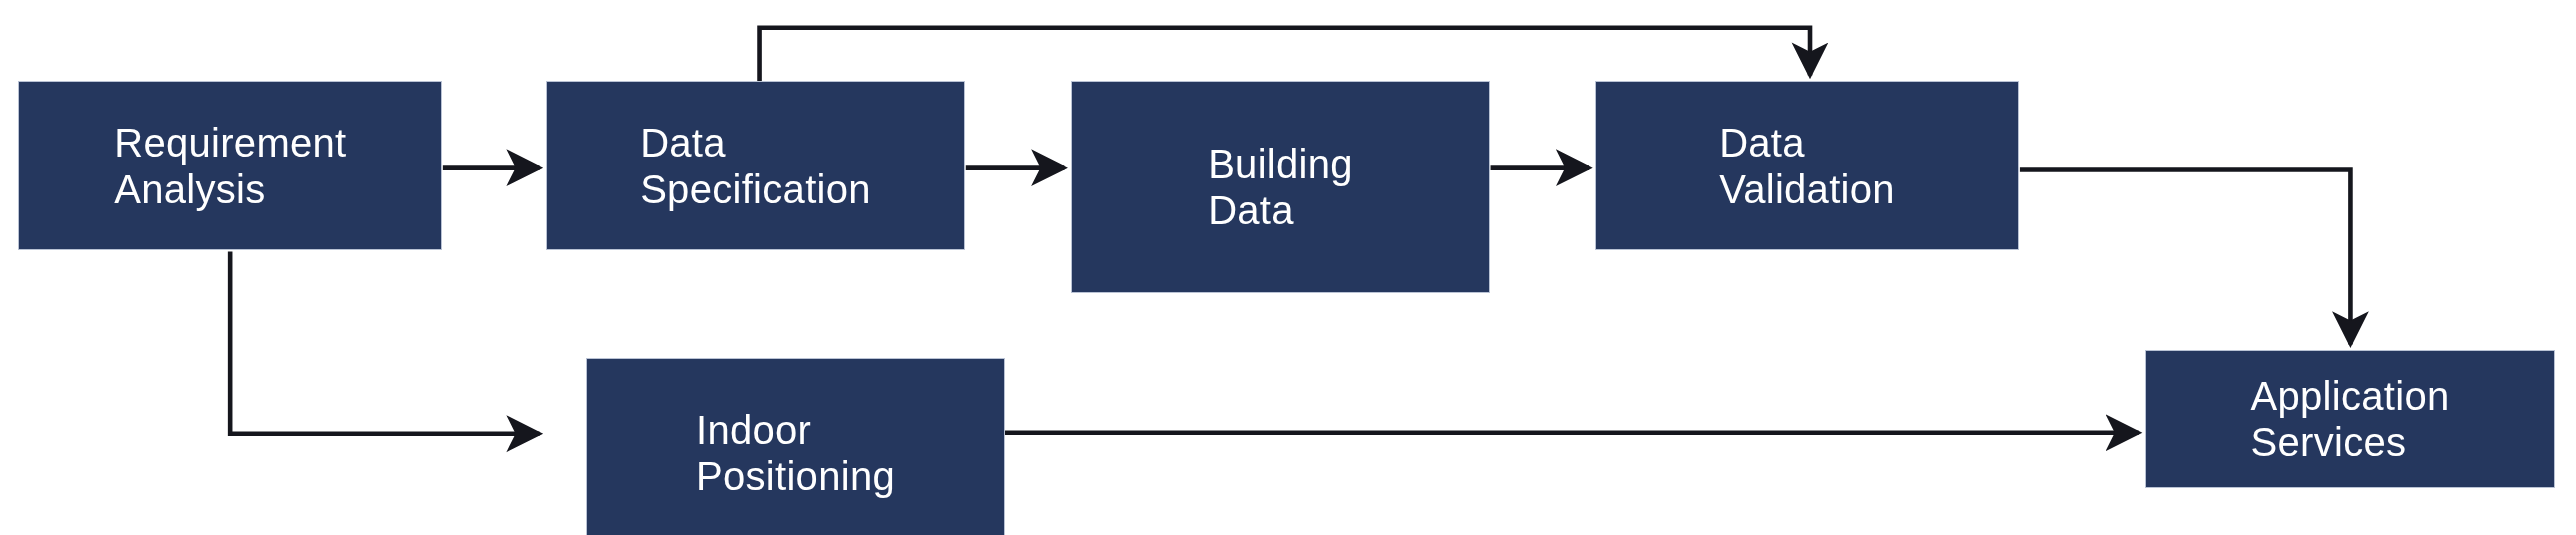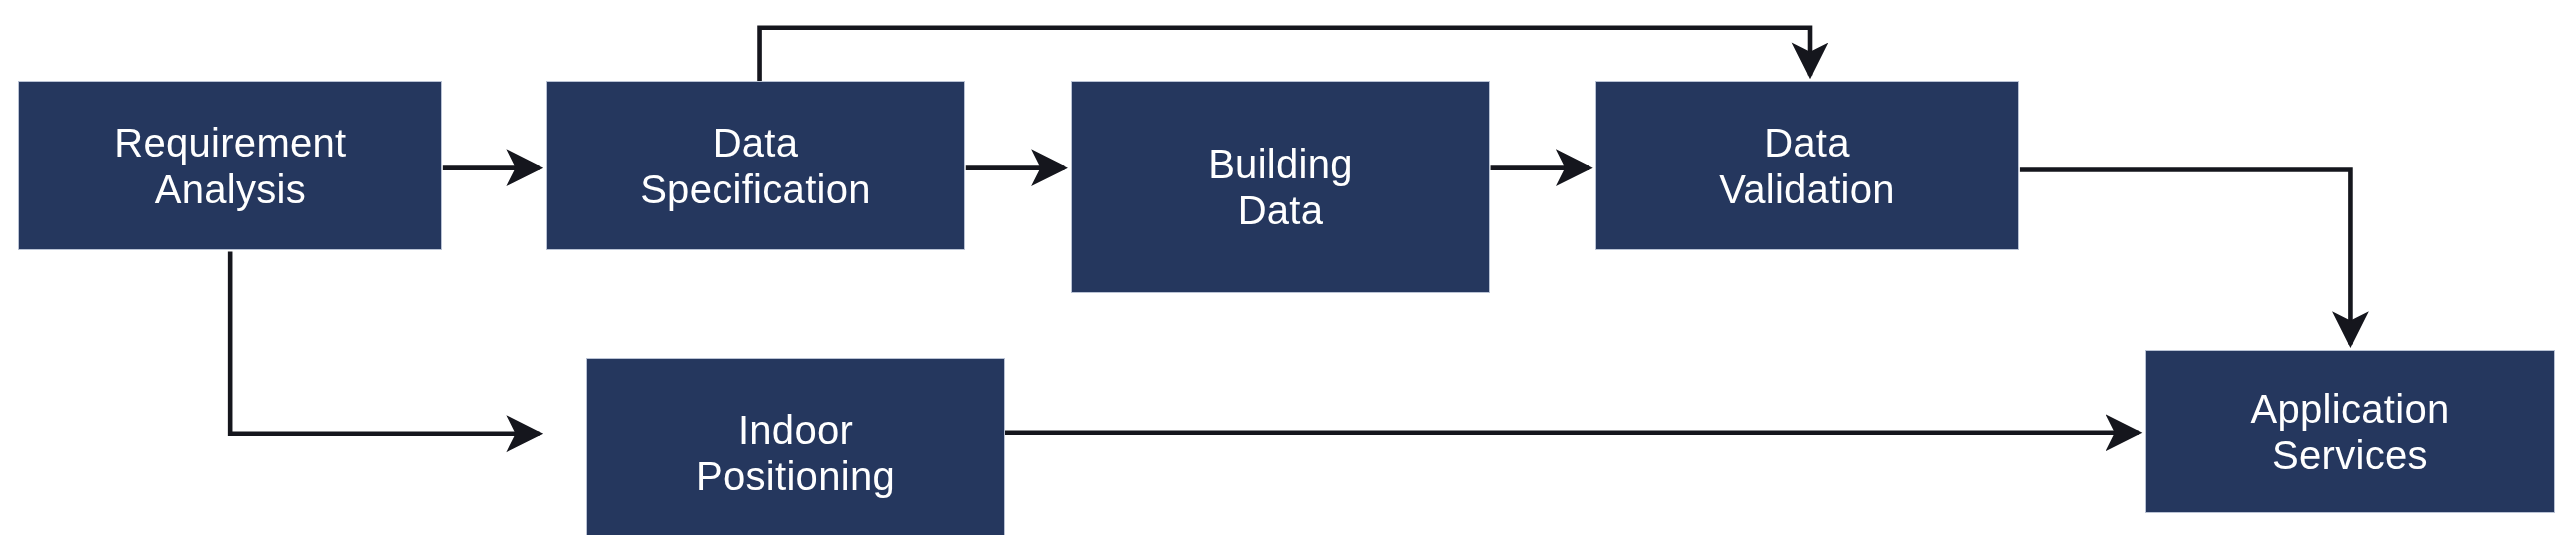--- a/index.html
+++ b/index.html
@@ -1,20 +1,20 @@
 <!DOCTYPE html>
 <html style="font-size:14.7px"><head>
 <meta charset="utf-8">
 <style>
   html,body{margin:0;padding:0;background:#ffffff;}
   #stage{position:relative;width:2576px;height:536px;background:#ffffff;overflow:hidden;
          font-family:"Liberation Sans",sans-serif;}
   .node{position:absolute;box-sizing:border-box;background:#25375e;
         border:0.9px solid #b9c2d4;display:flex;align-items:center;justify-content:center;
-        text-align:center;color:#ffffff;font-size:40px;line-height:1.15;
+        text-align:left;color:#ffffff;font-size:40px;line-height:1.15;
         letter-spacing:0.3px;font-weight:400;}
   .node .lbl{white-space:pre-line;padding:0 5.5px;}
   svg.wires{position:absolute;left:0;top:0;width:2576px;height:536px;pointer-events:none;}
 </style>
 </head>
 <body>
 
 <div id="stage">
 
   <svg class="wires" viewBox="0 0 2798 582" xmlns="http://www.w3.org/2000/svg">
@@ -52,19 +52,19 @@
   <div class="node" style="left:1595px;top:81px;width:424px;height:169px;">
     <span class="lbl">Data
 Validation</span>
   </div>
 
   <div class="node" style="left:546px;top:358px;width:419px;height:190px;margin-left:40px;">
     <span class="lbl">Indoor
 Positioning</span>
   </div>
 
-  <div class="node" style="left:2145px;top:350px;width:410px;height:163px;">
+  <div class="node" style="left:2145px;top:350px;width:410px;height:138px;">
     <span class="lbl">Application
 Services</span>
   </div>
 
 </div>
 
 
 </body></html>

